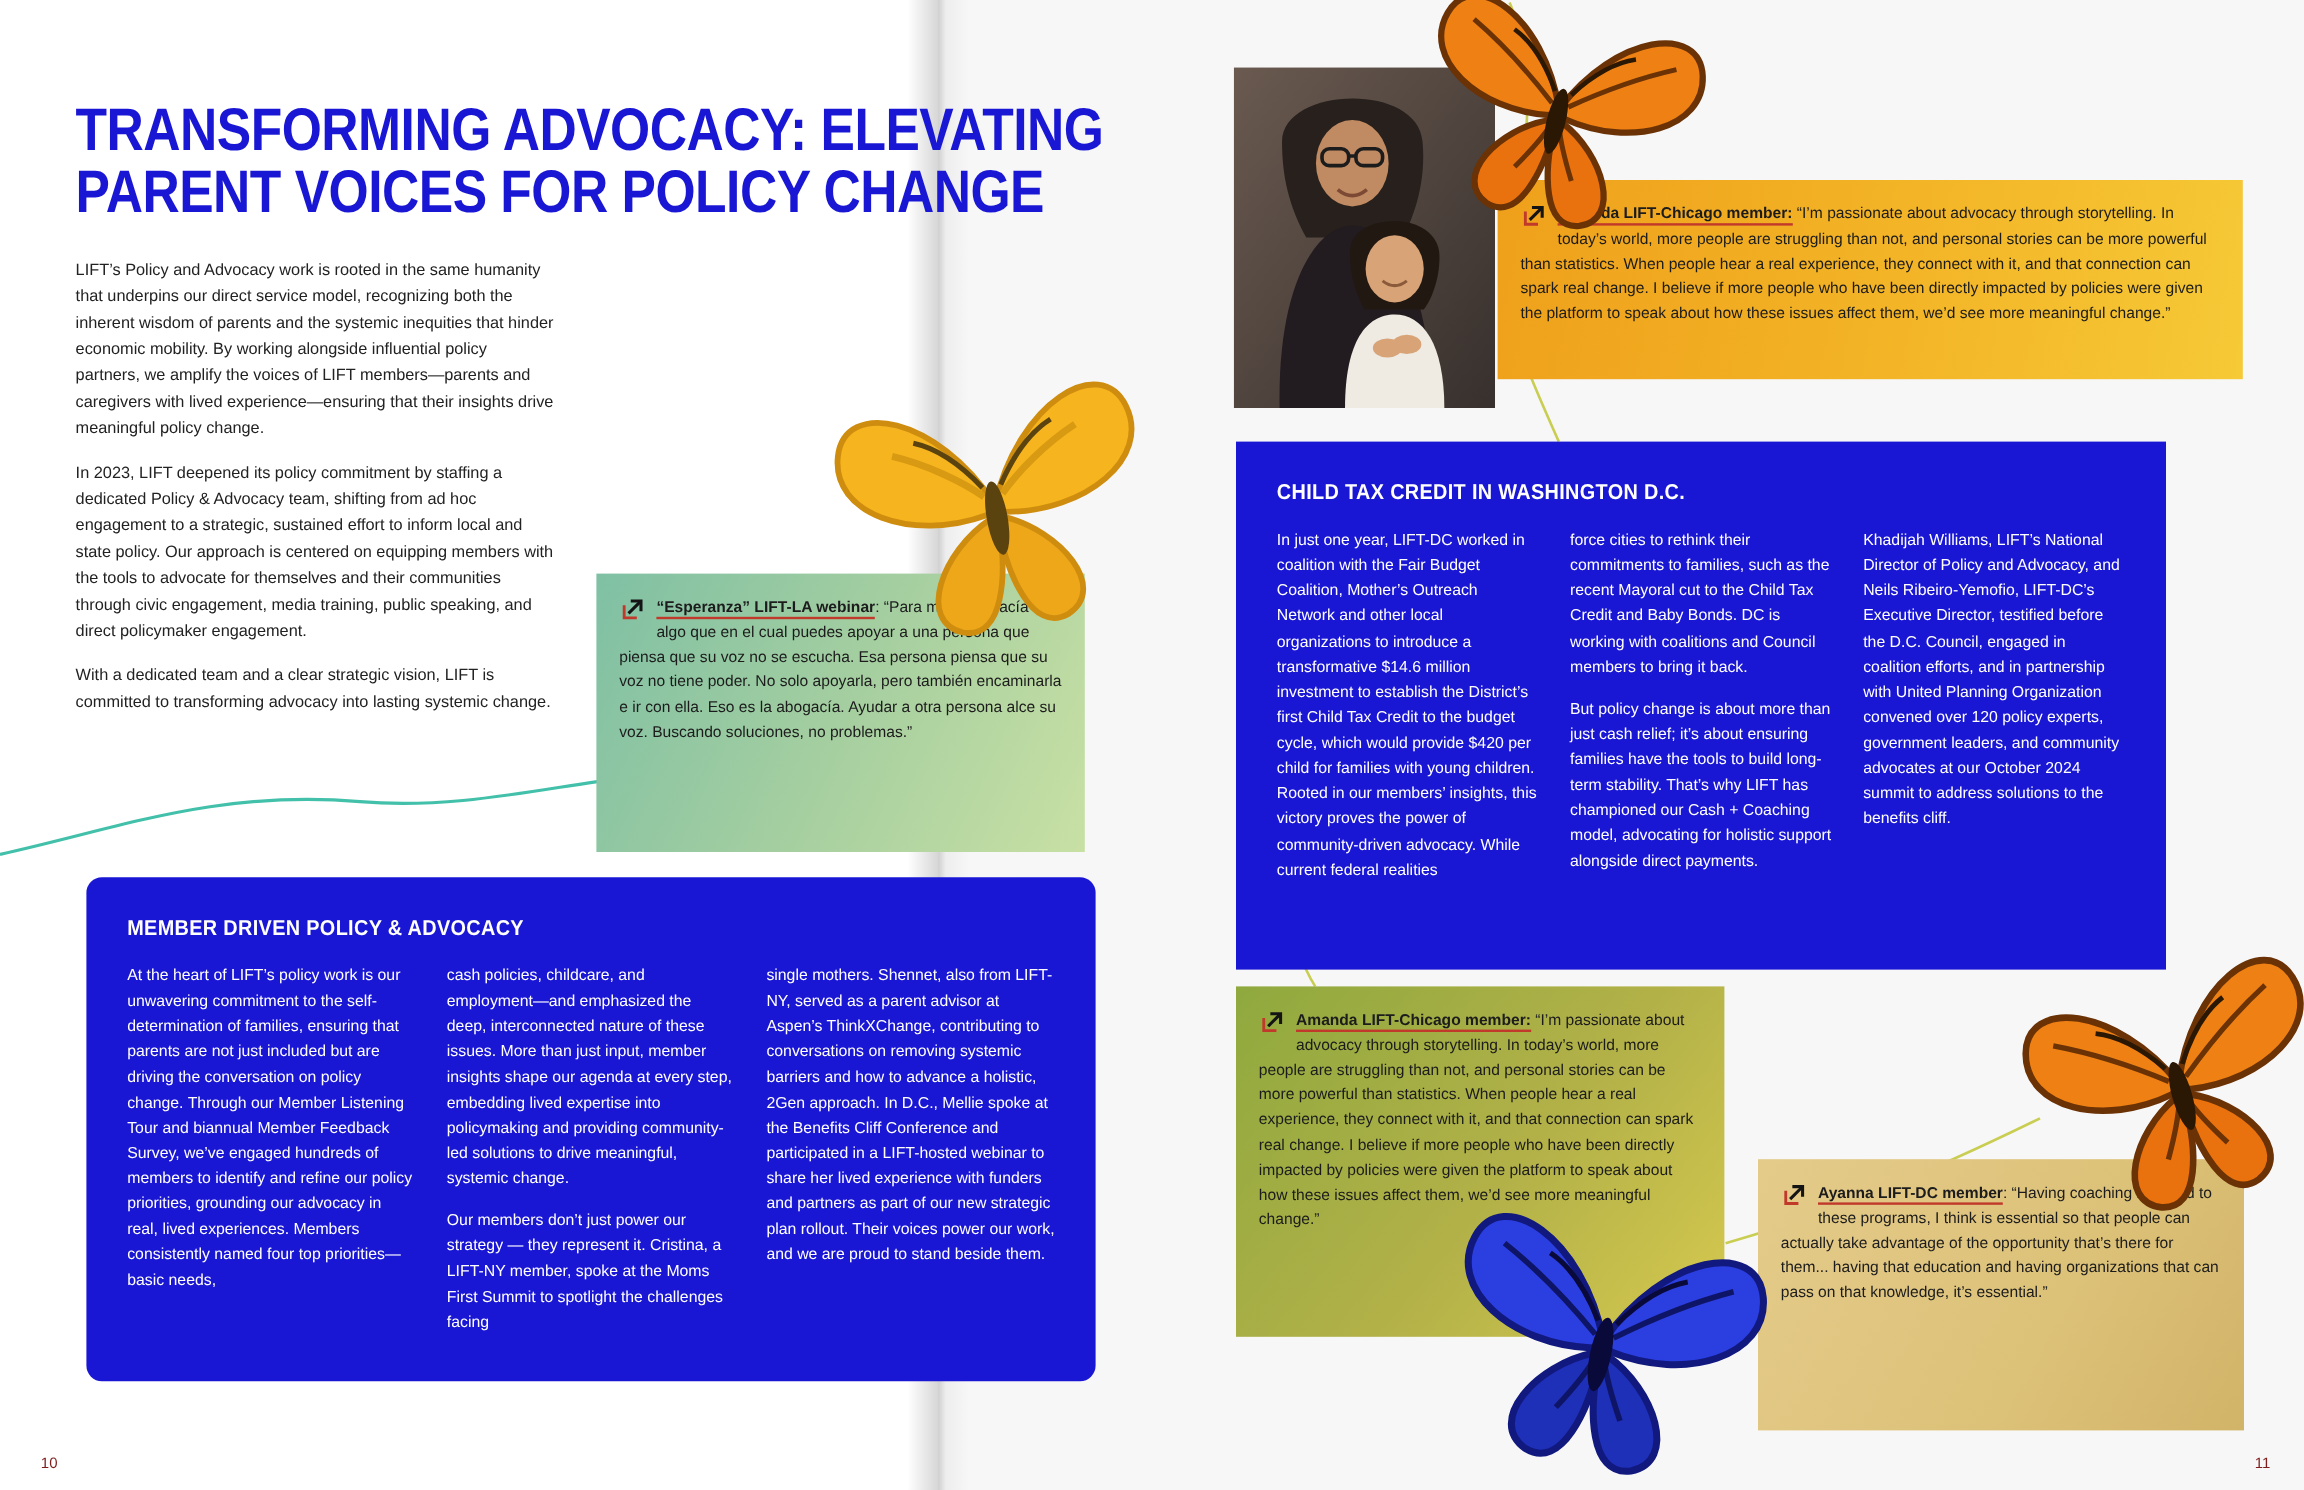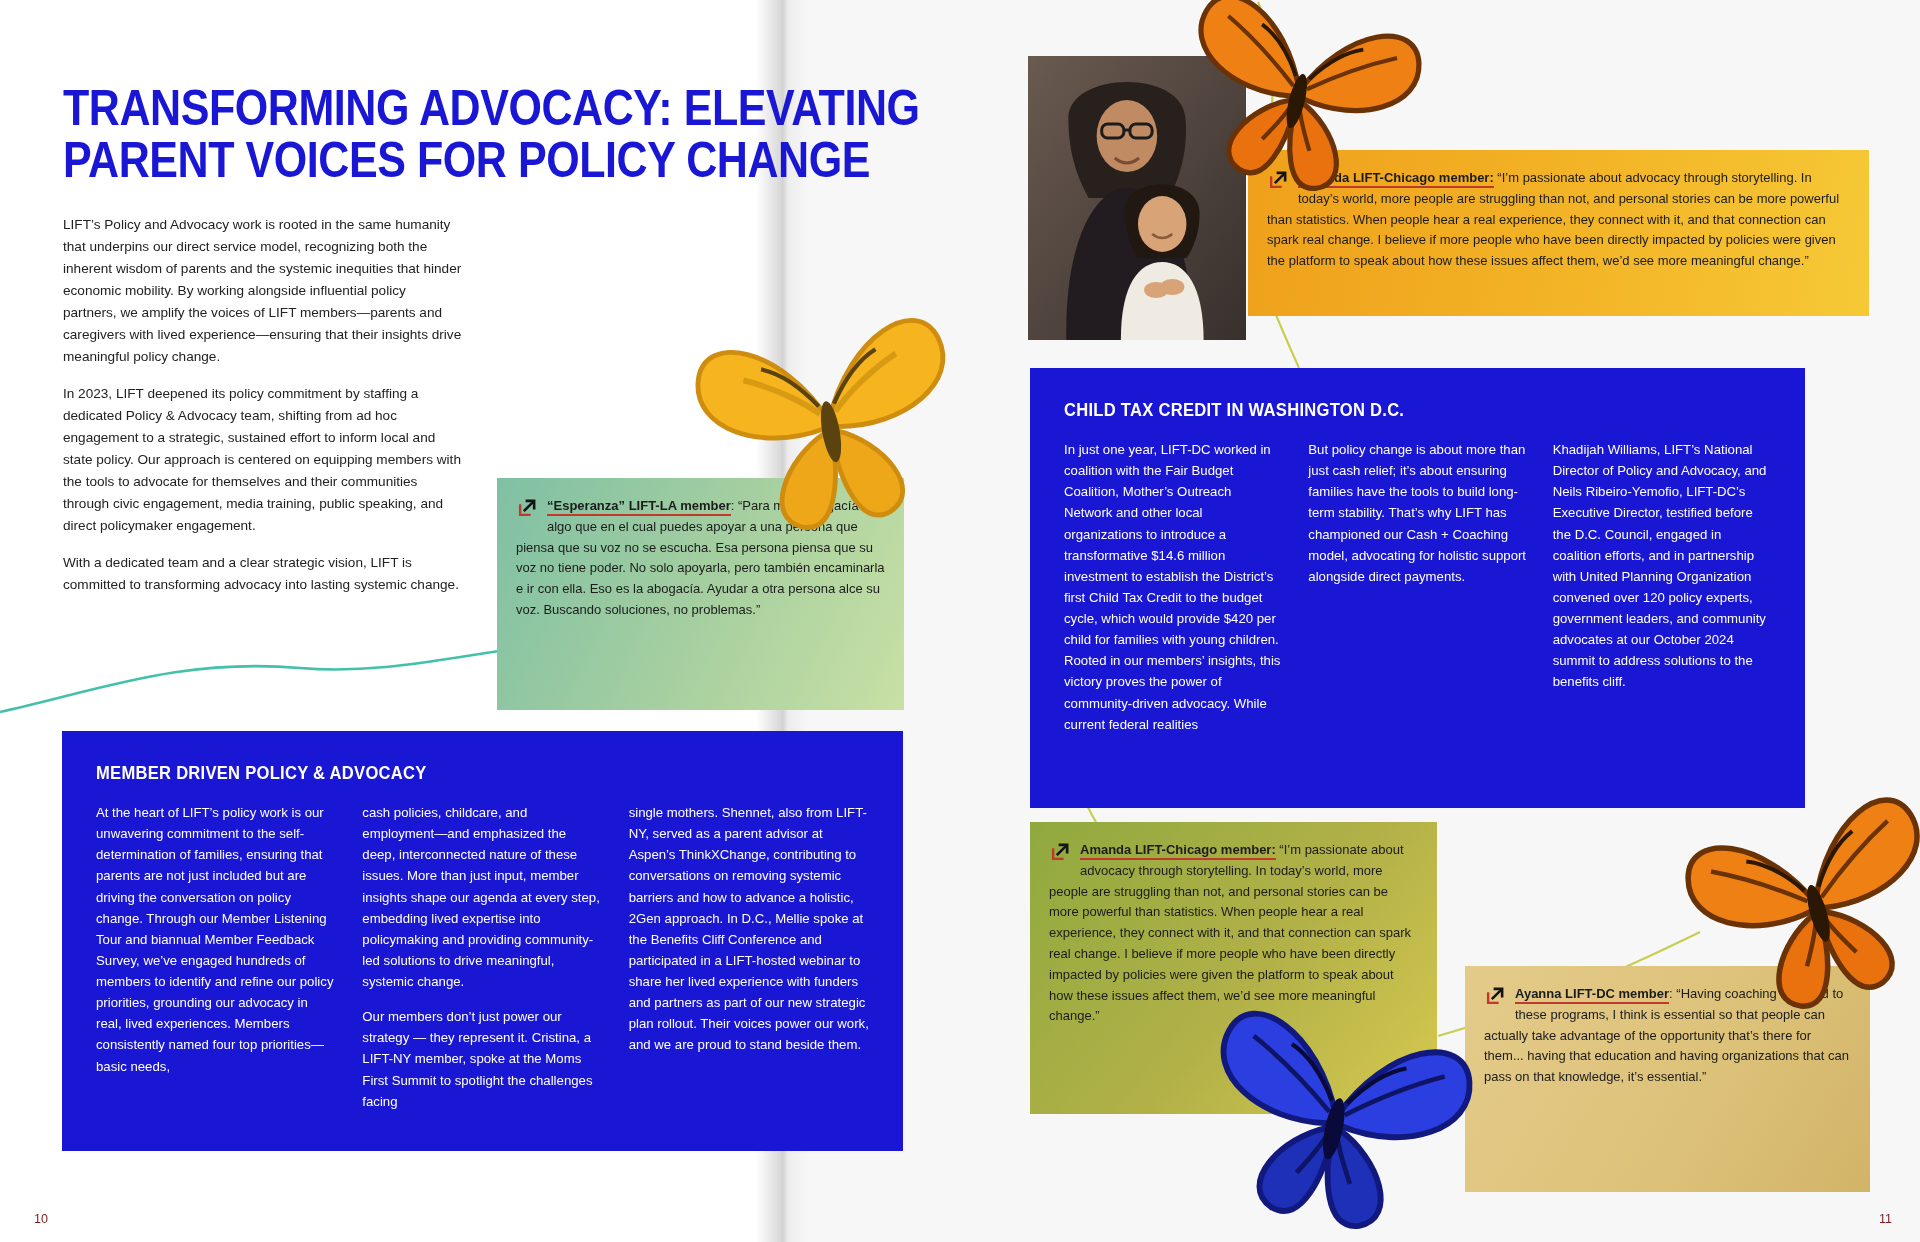--- a/index.html
+++ b/index.html
@@ -49,21 +49,21 @@
 
   
   .panel { position: absolute; z-index: 2; background: #1a17d4; color: #ffffff; padding: 32px 34px 26px; }
   .panel h2 {
     margin: 0 0 18px; font-size: 18px; font-weight: bold; letter-spacing: 0.3px;
     transform: scaleX(0.92); transform-origin: left; white-space: nowrap;
   }
   .panel .cols { display: flex; gap: 26px; }
   .panel .col { flex: 1; font-size: 13.2px; line-height: 1.6; }
   .panel .col p { margin: 0 0 14px; }
-  #member-panel { left: 62px; top: 731px; width: 841px; height: 420px; }
+  #member-panel { left: 72px; top: 731px; width: 841px; height: 420px; border-radius: 13px; }
   #ctc-panel { left: 1030px; top: 368px; width: 775px; height: 440px; }
 
   
   .photo { position: absolute; left: 1028px; top: 56px; width: 218px; height: 284px; z-index: 2; overflow: hidden; }
 
   
   .butterfly { position: absolute; z-index: 3; pointer-events: none; }
   #butterfly-yellow { left: 694px; top: 308px; width: 272px; height: 236px; transform: rotate(-10deg); }
   #butterfly-orange-top { left: 1176px; top: -10px; width: 244px; height: 212px; transform: rotate(14deg); }
   #butterfly-orange-right { left: 1688px; top: 796px; width: 258px; height: 224px; transform: rotate(-16deg); }
@@ -101,21 +101,21 @@
   </div>
 
   <div class="qbox" id="esperanza-box">
     <span class="link-icon">
       <svg viewBox="0 0 24 24" width="22" height="22">
         <path d="M4.5 8 V19.5 H16" fill="none" stroke="#c0392b" stroke-width="2.6"></path>
         <path d="M8.5 15.5 L19 5" fill="none" stroke="#141414" stroke-width="2.8"></path>
         <path d="M10.5 4.2 H19.8 V13.5" fill="none" stroke="#141414" stroke-width="2.8"></path>
       </svg>
     </span>
-    <p><span class="qname">“Esperanza” LIFT-LA member</span><span>: “Para mí la abogacía es algo que en el cual puedes apoyar a una persona que piensa que su voz no se escucha. Esa persona piensa que su voz no tiene poder. No solo apoyarla, pero también encaminarla e ir con ella. Eso es la abogacía. Ayudar a otra persona alce su voz. Buscando soluciones, no problemas.”</span></p>
+    <p><span class="qname">“Esperanza” LIFT-LA webinar</span><span>: “Para mí la abogacía es algo que en el cual puedes apoyar a una persona que piensa que su voz no se escucha. Esa persona piensa que su voz no tiene poder. No solo apoyarla, pero también encaminarla e ir con ella. Eso es la abogacía. Ayudar a otra persona alce su voz. Buscando soluciones, no problemas.”</span></p>
   </div>
 
   <div class="panel" id="member-panel">
     <h2>MEMBER DRIVEN POLICY &amp; ADVOCACY</h2>
     <div class="cols">
       <div class="col">
         <p>At the heart of LIFT’s policy work is our unwavering commitment to the self-determination of families, ensuring that parents are not just included but are driving the conversation on policy change. Through our Member Listening Tour and biannual Member Feedback Survey, we’ve engaged hundreds of members to identify and refine our policy priorities, grounding our advocacy in real, lived experiences. Members consistently named four top priorities—basic needs,</p>
       </div>
       <div class="col">
         <p>cash policies, childcare, and employment—and emphasized the deep, interconnected nature of these issues. More than just input, member insights shape our agenda at every step, embedding lived expertise into policymaking and providing community-led solutions to drive meaningful, systemic change.</p>
@@ -165,20 +165,21 @@
     <p><span class="qname">Amanda LIFT-Chicago member:</span><span> “I’m passionate about advocacy through storytelling. In today’s world, more people are struggling than not, and personal stories can be more powerful than statistics. When people hear a real experience, they connect with it, and that connection can spark real change. I believe if more people who have been directly impacted by policies were given the platform to speak about how these issues affect them, we’d see more meaningful change.”</span></p>
   </div>
 
   <div class="panel" id="ctc-panel">
     <h2>CHILD TAX CREDIT IN WASHINGTON D.C.</h2>
     <div class="cols">
       <div class="col">
         <p>In just one year, LIFT-DC worked in coalition with the Fair Budget Coalition, Mother’s Outreach Network and other local organizations to introduce a transformative $14.6 million investment to establish the District’s first Child Tax Credit to the budget cycle, which would provide $420 per child for families with young children. Rooted in our members’ insights, this victory proves the power of community-driven advocacy. While current federal realities</p>
       </div>
       <div class="col">
+        <p>force cities to rethink their commitments to families, such as the recent Mayoral cut to the Child Tax Credit and Baby Bonds. DC is working with coalitions and Council members to bring it back.</p>
         <p>But policy change is about more than just cash relief; it’s about ensuring families have the tools to build long-term stability. That’s why LIFT has championed our Cash + Coaching model, advocating for holistic support alongside direct payments.</p>
       </div>
       <div class="col">
         <p>Khadijah Williams, LIFT’s National Director of Policy and Advocacy, and Neils Ribeiro-Yemofio, LIFT-DC’s Executive Director, testified before the D.C. Council, engaged in coalition efforts, and in partnership with United Planning Organization convened over 120 policy experts, government leaders, and community advocates at our October 2024 summit to address solutions to the benefits cliff.</p>
       </div>
     </div>
   </div>
 
   <div class="qbox" id="amanda-box-bottom">
     <span class="link-icon">

